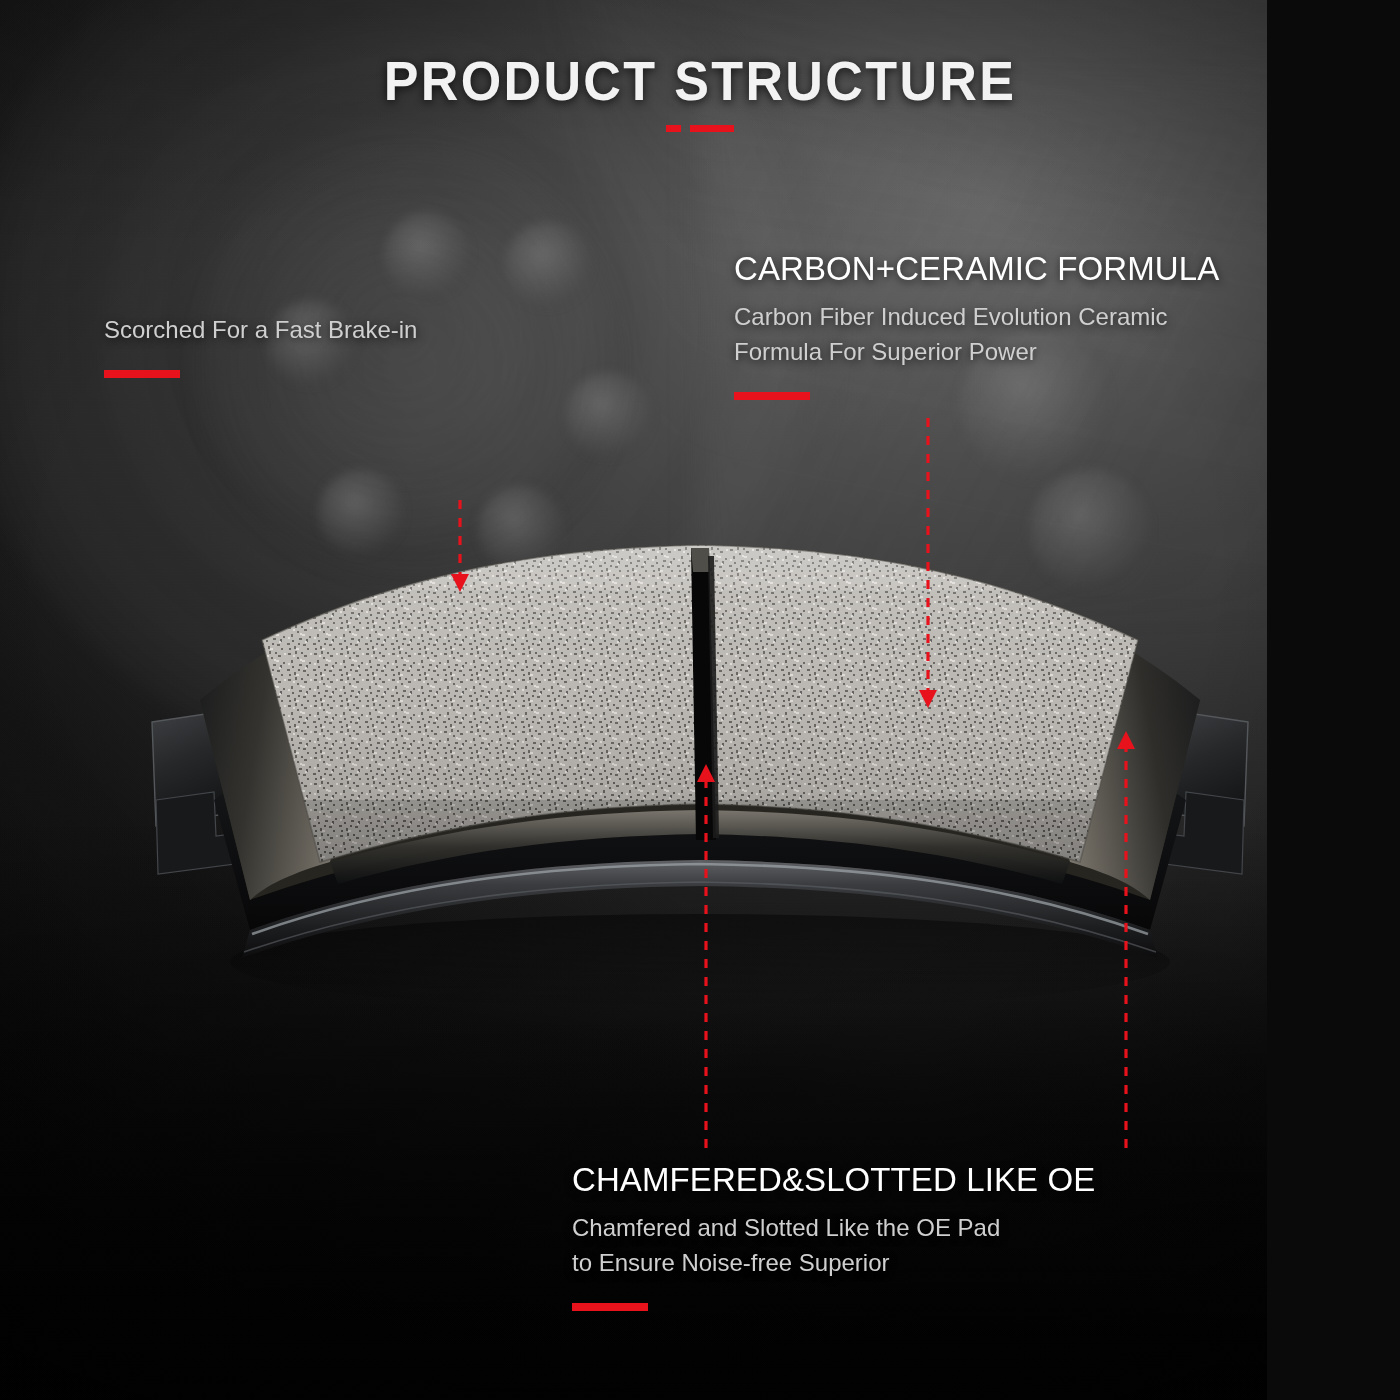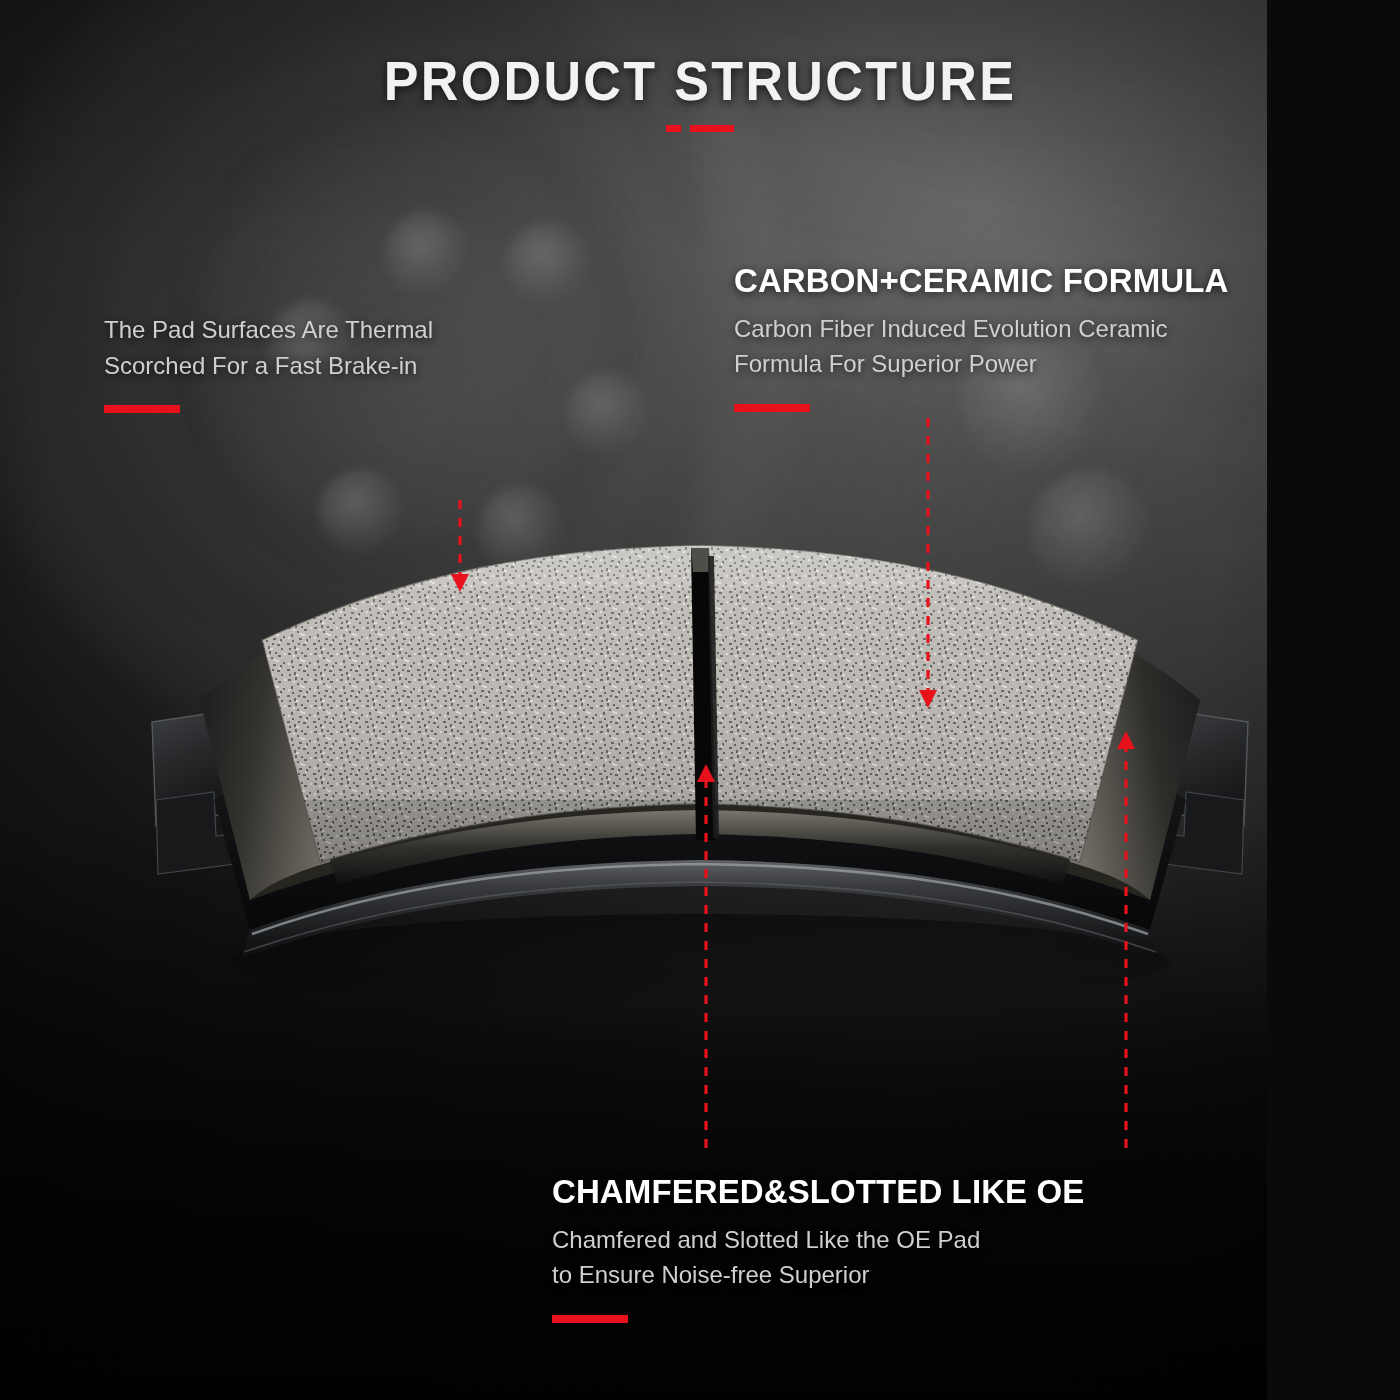--- a/index.html
+++ b/index.html
@@ -121,23 +121,23 @@
     justify-content: center;
     align-items: center;
     gap: 9px;
   }
   .title-rule .d1 { width: 15px; height: 7px; background: #e8121c; }
   .title-rule .d2 { width: 44px; height: 7px; background: #e8121c; }
 
   
   .callout { position: absolute; }
   .callout h2 {
-    margin: 12px 0 12px 0;
+    margin: 0 0 12px 0;
     font-size: 33px;
-    font-weight: 700;
+    font-weight: 400;
     color: #ffffff;
     letter-spacing: 0.1px;
     line-height: 1.05;
     text-shadow: 0 2px 9px rgba(0,0,0,0.72);
     white-space: nowrap;
   }
   .callout p {
     margin: 0;
     font-size: 24px;
     font-weight: 400;
@@ -147,21 +147,21 @@
   }
   .accent-bar {
     margin-top: 22px;
     width: 76px;
     height: 8px;
     background: #e8121c;
   }
 
   #callout-thermal  { left: 104px; top: 312px; }
   #callout-carbon   { left: 734px; top: 252px; }
-  #callout-chamfer  { left: 552px; top: 1163px; }
+  #callout-chamfer  { left: 572px; top: 1163px; }
 
   
   #artwork {
     position: absolute;
     left: 0; top: 0;
     width: 1400px; height: 1400px;
   }
 </style>
 </head>
 <body>
@@ -369,21 +369,20 @@
     </g>
     <g fill="#e8121c">
       <polygon points="460,592 451,574 469,574"></polygon>
       <polygon points="928,708 919,690 937,690"></polygon>
       <polygon points="706,764 697,782 715,782"></polygon>
       <polygon points="1126,731 1117,749 1135,749"></polygon>
     </g>
   </svg>
 
   <div class="callout" id="callout-thermal">
-    <p>The Pad Surfaces Are Thermal</p>
     <p>Scorched For a Fast Brake-in</p>
     <div class="accent-bar"></div>
   </div>
 
   <div class="callout" id="callout-carbon">
     <h2>CARBON+CERAMIC FORMULA</h2>
     <p>Carbon Fiber Induced Evolution Ceramic</p>
     <p>Formula For Superior Power</p>
     <div class="accent-bar"></div>
   </div>

